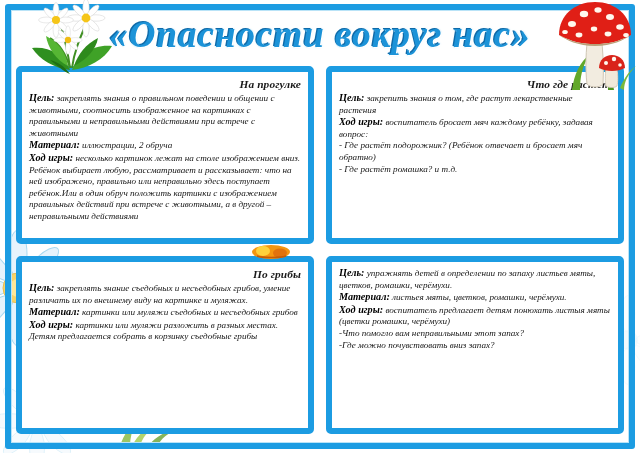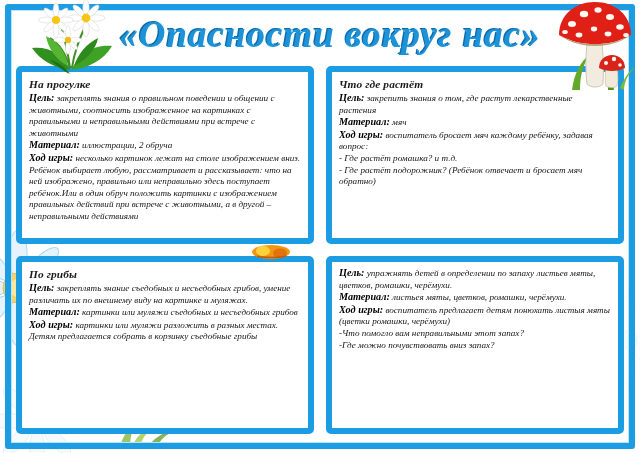--- a/index.html
+++ b/index.html
@@ -83,21 +83,20 @@
     font-weight: bold;
     font-size: 37px;
     letter-spacing: 1px;
     color: #1c93d8;
     text-shadow:
        1.2px 1.2px 0 #ffffff,
       -1.2px -1.2px 0 #0f6aa8,
        0 0 2px #7fc9ef;
     white-space: nowrap;
     z-index: 5;
-    margin-left: 10px;
   }
 
   
   .deco-camomile { position: absolute; left: 24px; top: -4px; width: 96px; height: 78px; z-index: 6; pointer-events: none; }
   
   .deco-mushroom { position: absolute; right: 4px; top: -2px; width: 82px; height: 96px; z-index: 6; pointer-events: none; }
 
   
   .deco-mini-mushroom { position: absolute; left: 250px; top: 238px; width: 42px; height: 22px; z-index: 6; pointer-events: none; }
   
@@ -119,21 +118,21 @@
   .card {
     border: 6px solid #1c9ce2;
     border-radius: 5px;
     background: #ffffff;
     padding: 5px 7px 4px 7px;
     overflow: hidden;
     position: relative;
   }
 
   .card-title {
-    text-align: left;
+    text-align: right;
     font-family: "Liberation Serif", serif;
     font-style: italic;
     font-weight: bold;
     font-size: 11.4px;
     color: #1a1a1a;
     margin: 1px 0 2px 0;
     letter-spacing: .1px;
   }
 
   .card-body {
@@ -346,30 +345,27 @@
       </div>
     </div>
 
     <div class="card">
       <div class="card-title">Что где растёт</div>
       <div class="card-body">
         <p class="para">
           <span class="lbl">Цель:</span><span> закрепить знания о том, где растут лекарственные растения</span>
         </p>
         <p class="para">
-          <span class="lbl">Материал:</span><span>  мяч</span>
-        </p>
-        <p class="para">
           <span class="lbl">Ход игры:</span><span>  воспитатель бросает мяч каждому ребёнку, задавая вопрос:</span>
         </p>
         <p class="para">
+          <span> - Где растёт подорожник?  (Ребёнок отвечает и бросает мяч обратно)</span>
+        </p>
+        <p class="para">
           <span> - Где растёт ромашка? и т.д.</span>
-        </p>
-        <p class="para">
-          <span> - Где растёт подорожник?  (Ребёнок отвечает и бросает мяч обратно)</span>
         </p>
       </div>
     </div>
 
     <div class="card">
       <div class="card-title">По грибы</div>
       <div class="card-body">
         <p class="para">
           <span class="lbl">Цель:</span><span> закреплять знание съедобных и несъедобных грибов, умение различать их по внешнему виду на картинке и муляжах.</span>
         </p>

